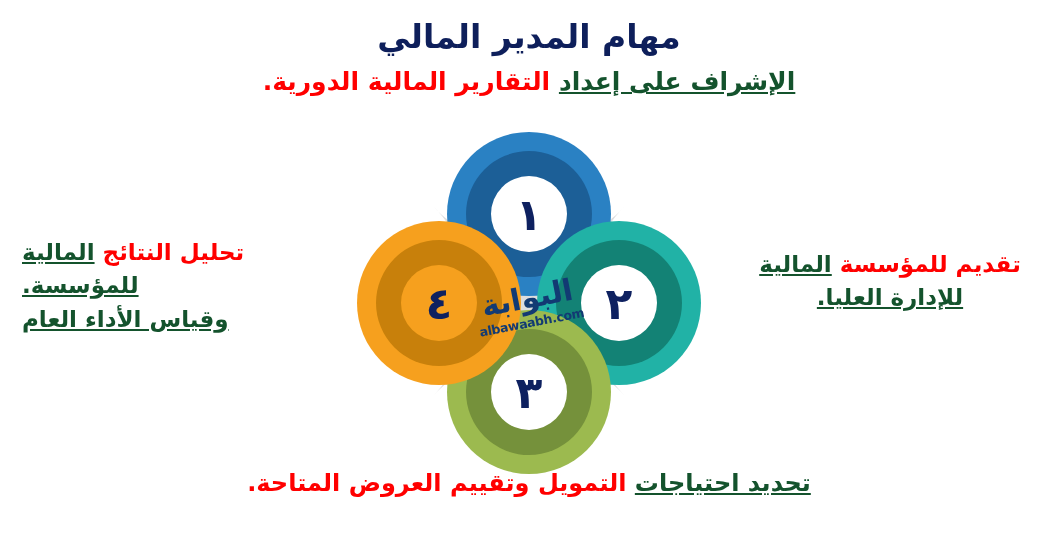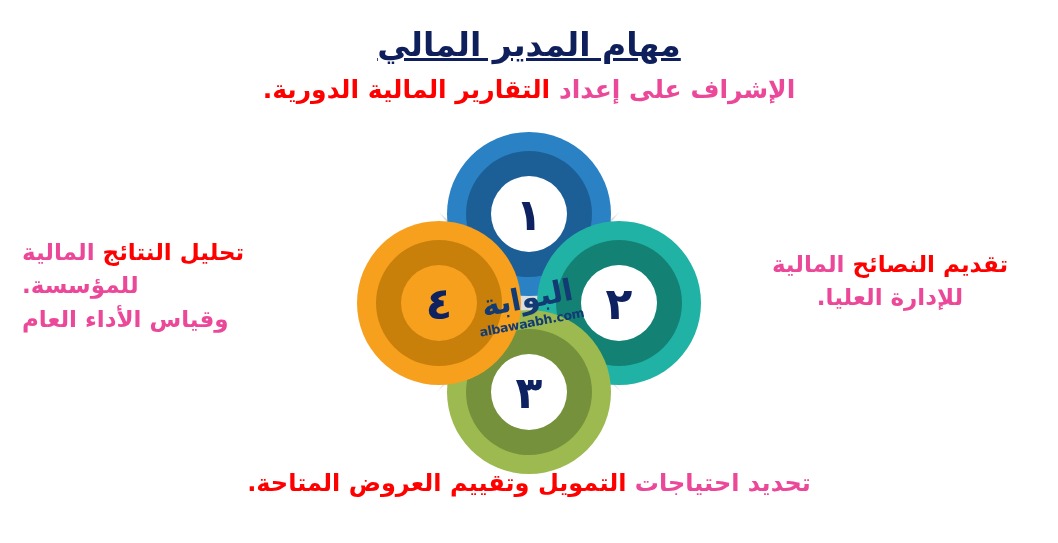--- a/index.html
+++ b/index.html
@@ -29,31 +29,30 @@
     width: 1058px;
     text-align: center;
     direction: rtl;
   }
   .main-title {
     font-size: 33px;
     font-weight: bold;
     color: #0e1f5b;
     line-height: 1.25;
     letter-spacing: 0px;
-    margin: 8px;
-    text-decoration: underline;
+    margin: 0;
   }
   .subtitle-line {
     font-size: 25px;
     font-weight: bold;
     line-height: 1.3;
     margin-top: 9px;
     direction: rtl;
   }
-  .seg-navy { color: #ec4899; }
+  .seg-navy { color: #14532d; text-decoration: underline; }
   .seg-red  { color: #ff0000; margin-top: 32px; }
 
   
   .caption {
     position: absolute;
     direction: rtl;
     font-size: 23px;
     font-weight: bold;
     line-height: 1.45;
   }
@@ -120,21 +119,21 @@
   <div class="heading-block">
     <div class="main-title">مهام المدير المالي</div>
     <div class="subtitle-line">
       <span class="seg-navy">الإشراف على إعداد</span>
       <span class="seg-red">التقارير المالية الدورية.</span>
     </div>
   </div>
 
   <div class="caption caption-right">
     <div>
-      <span class="seg-red">تقديم النصائح</span>
+      <span class="seg-red">تقديم للمؤسسة</span>
       <span class="seg-navy">المالية</span>
     </div>
     <div class="seg-navy">للإدارة العليا.</div>
   </div>
 
   <div class="caption caption-left">
     <div>
       <span class="seg-red">تحليل النتائج</span>
       <span class="seg-navy">المالية</span>
     </div>

